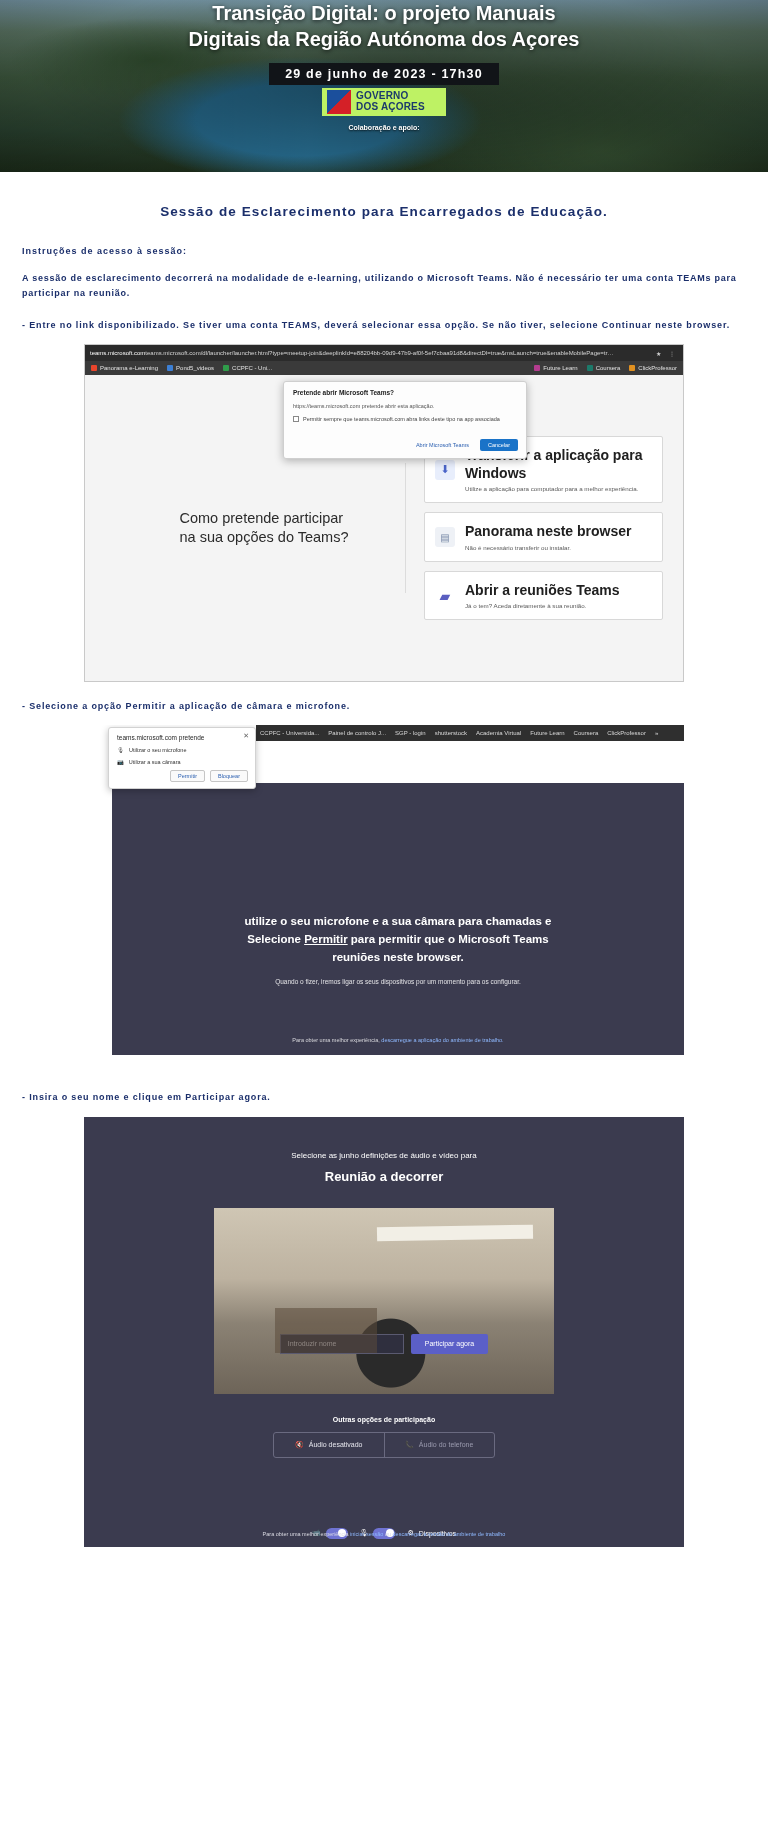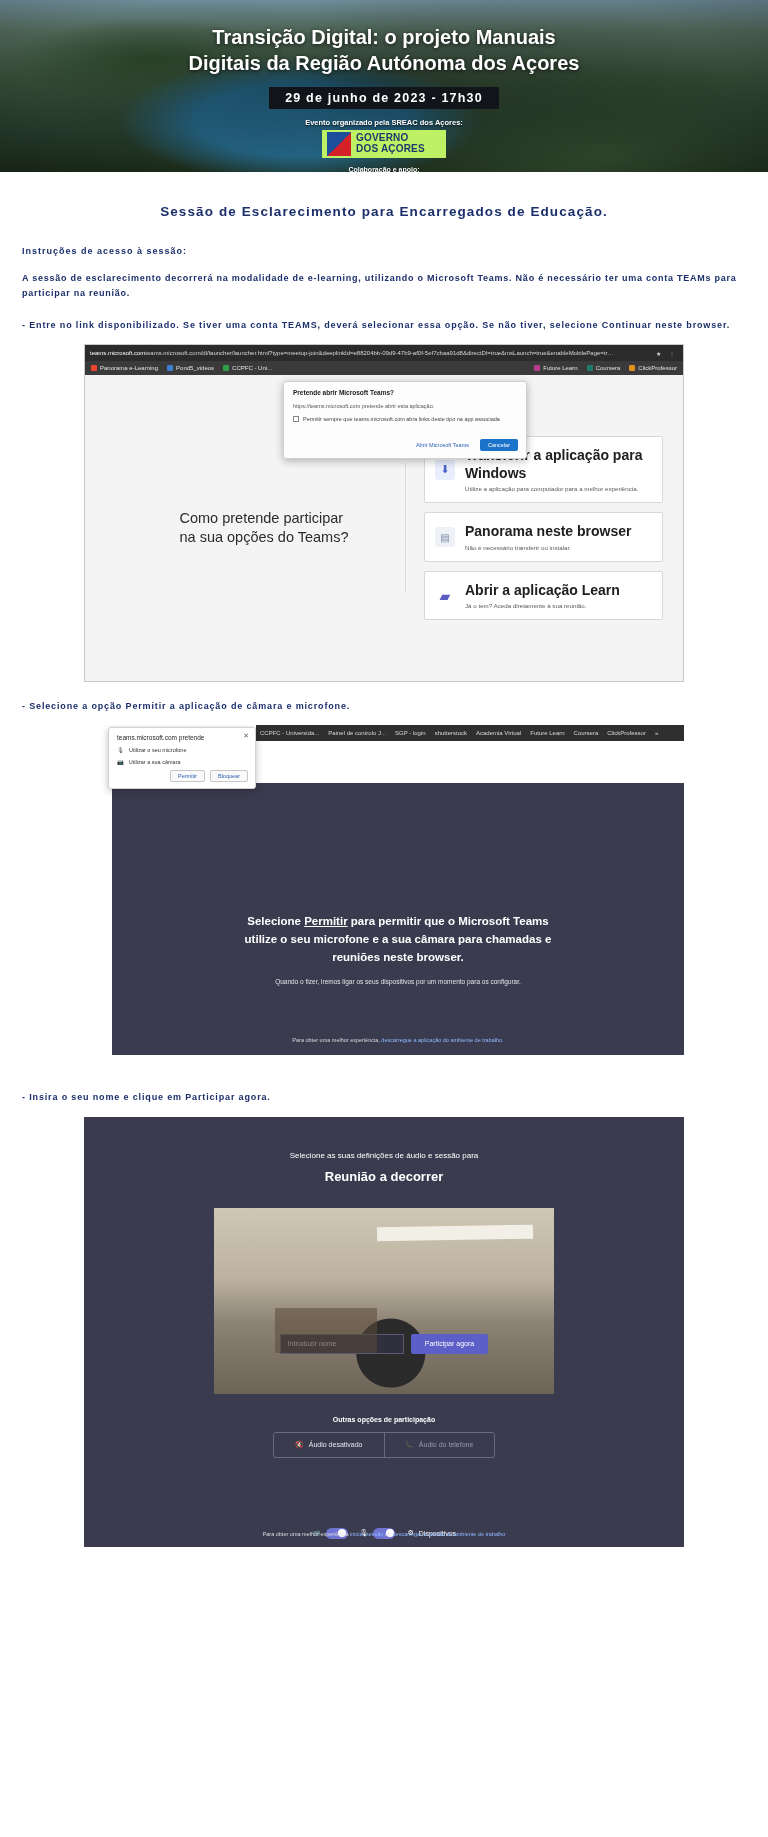--- a/index.html
+++ b/index.html
@@ -38,21 +38,20 @@
     position: absolute;
     inset: 0;
     background:
       radial-gradient(ellipse 500px 150px at 380px 80px, rgba(0,0,0,0.45) 0%, rgba(0,0,0,0.1) 70%),
       linear-gradient(90deg, rgba(0,0,0,0.25), rgba(0,0,0,0.05) 40%, rgba(0,0,0,0.3));
   }
   .hero-inner {
     position: relative;
     z-index: 2;
     text-align: center;
-    padding-top: 24px;
   }
   .hero-title {
     color: #ffffff;
     font-size: 20px;
     font-weight: bold;
     line-height: 1.32;
     text-shadow: 0 1px 4px rgba(0,0,0,0.75);
     max-width: 520px;
     margin: 0 auto;
   }
@@ -325,21 +324,20 @@
 <div class="page">
 
   <div class="hero">
     <div class="hero-photo"></div>
     <div class="hero-inner">
       <div class="hero-title">
         <div>Transição Digital: o projeto Manuais</div>
         <div>Digitais da Região Autónoma dos Açores</div>
       </div>
       <div class="hero-date">29 de junho de 2023 - 17h30</div>
-      <div class="hero-org">Evento organizado pela SREAC dos Açores:</div>
       <div class="gov-logo">
         <div class="gov-mark"></div>
         <div class="gov-text">
           <div class="l1">GOVERNO</div>
           <div class="l2">DOS AÇORES</div>
         </div>
       </div>
       <div class="hero-collab">Colaboração e apoio:</div>
       
     </div>
@@ -409,21 +407,21 @@
           <div class="opt">
             <div class="opt-ico ico-win">▤</div>
             <div>
               <div class="opt-t">Panorama neste browser</div>
               <div class="opt-s">Não é necessário transferir ou instalar.</div>
             </div>
           </div>
           <div class="opt">
             <div class="opt-ico ico-teams">▰</div>
             <div>
-              <div class="opt-t">Abrir a aplicação Learn</div>
+              <div class="opt-t">Abrir a reuniões Teams</div>
               <div class="opt-s">Já o tem? Aceda diretamente à sua reunião.</div>
             </div>
           </div>
         </div>
       </div>
 
       <div class="modal">
         <div class="modal-title">Pretende abrir Microsoft Teams?</div>
         <div class="modal-url">https://teams.microsoft.com pretende abrir esta aplicação.</div>
         <div class="modal-check">
@@ -449,22 +447,22 @@
           <span>Academia Virtual</span>
           <span>Future Learn</span>
           <span>Coursera</span>
           <span>ClickProfessor</span>
           <span>»</span>
         </div>
 
         <div class="s2-stage">
           <div class="s2-stage-inner">
             <div class="s2-h">
+              <div>utilize o seu microfone e a sua câmara para chamadas e</div>
               <div>Selecione <u>Permitir</u> para permitir que o Microsoft Teams</div>
-              <div>utilize o seu microfone e a sua câmara para chamadas e</div>
               <div>reuniões neste browser.</div>
             </div>
             <div class="s2-sub">Quando o fizer, iremos ligar os seus dispositivos por um momento para os configurar.</div>
           </div>
           <div class="s2-foot">
             <span>Para obter uma melhor experiência, </span><a href="#">descarregue a aplicação do ambiente de trabalho.</a>
           </div>
         </div>
 
         <div class="perm">
@@ -483,21 +481,21 @@
             <div class="perm-b">Bloquear</div>
           </div>
         </div>
       </div>
     </div>
 
     <div class="step">- Insira o seu nome e clique em Participar agora.</div>
 
     <div class="shot shot3">
       <div class="s3-top">
-        <div class="s3-l1">Selecione as suas definições de áudio e sessão para</div>
+        <div class="s3-l1">Selecione as junho definições de áudio e vídeo para</div>
         <div class="s3-l2">Reunião a decorrer</div>
       </div>
 
       <div class="s3-video">
         <div class="s3-fieldrow">
           <div class="s3-input">Introduzir nome</div>
           <div class="s3-join">Participar agora</div>
         </div>
       </div>
 

